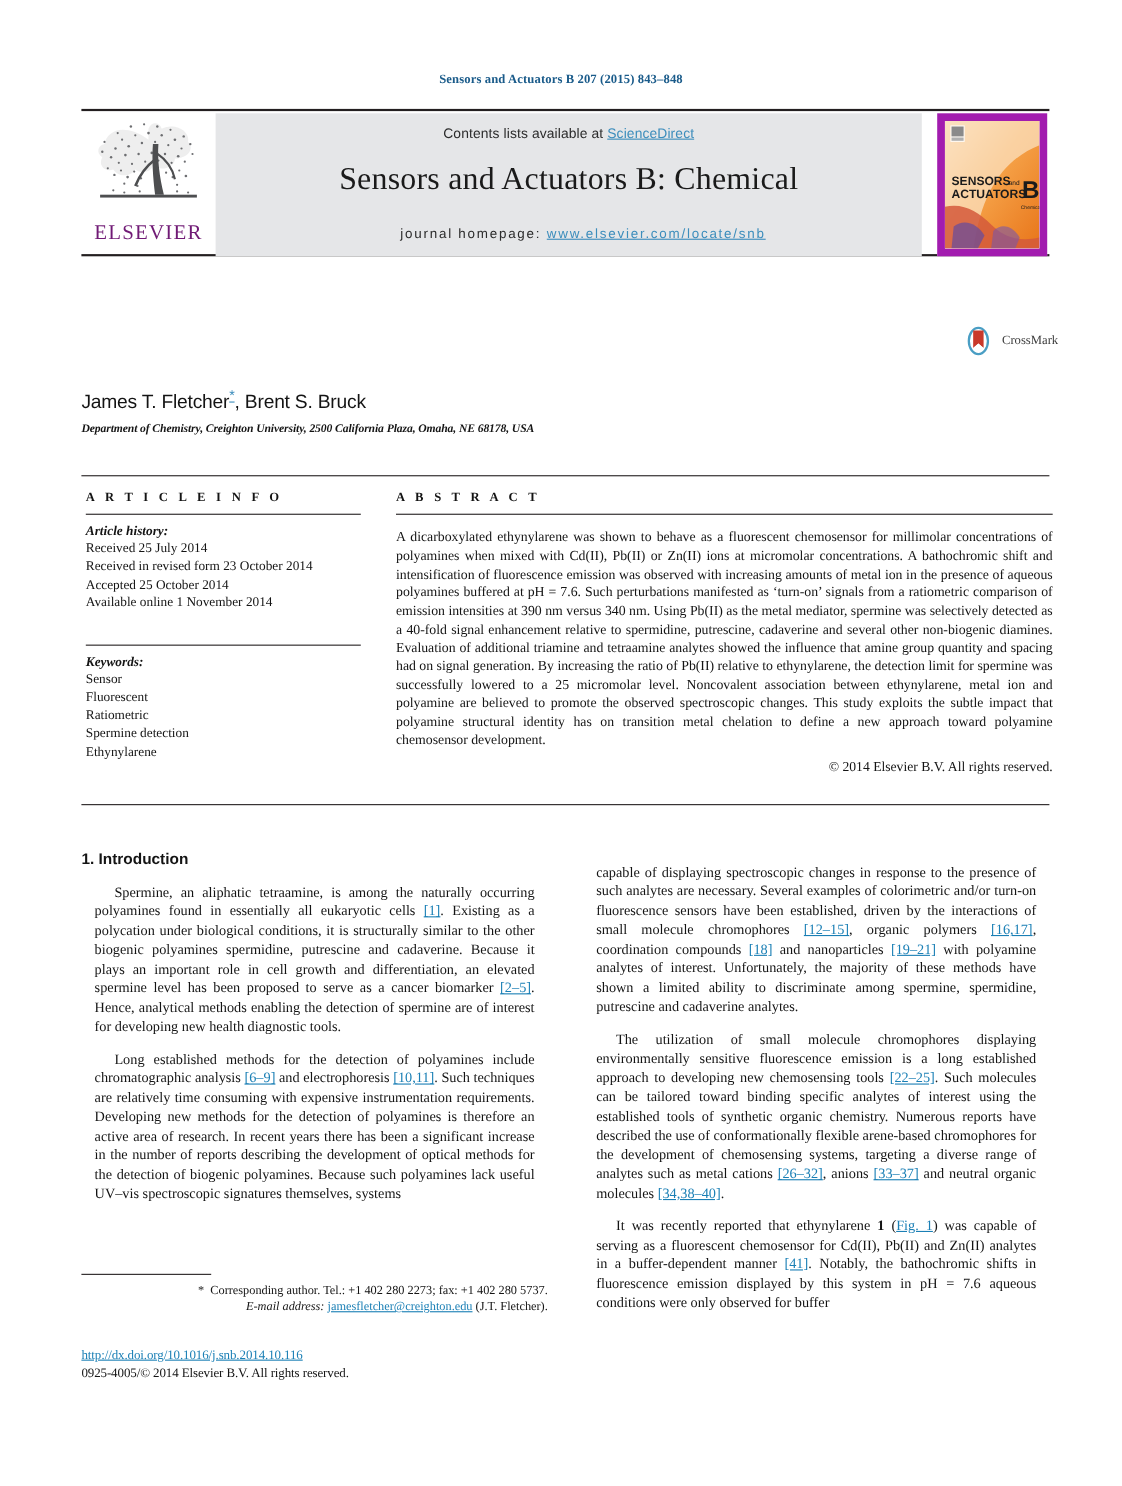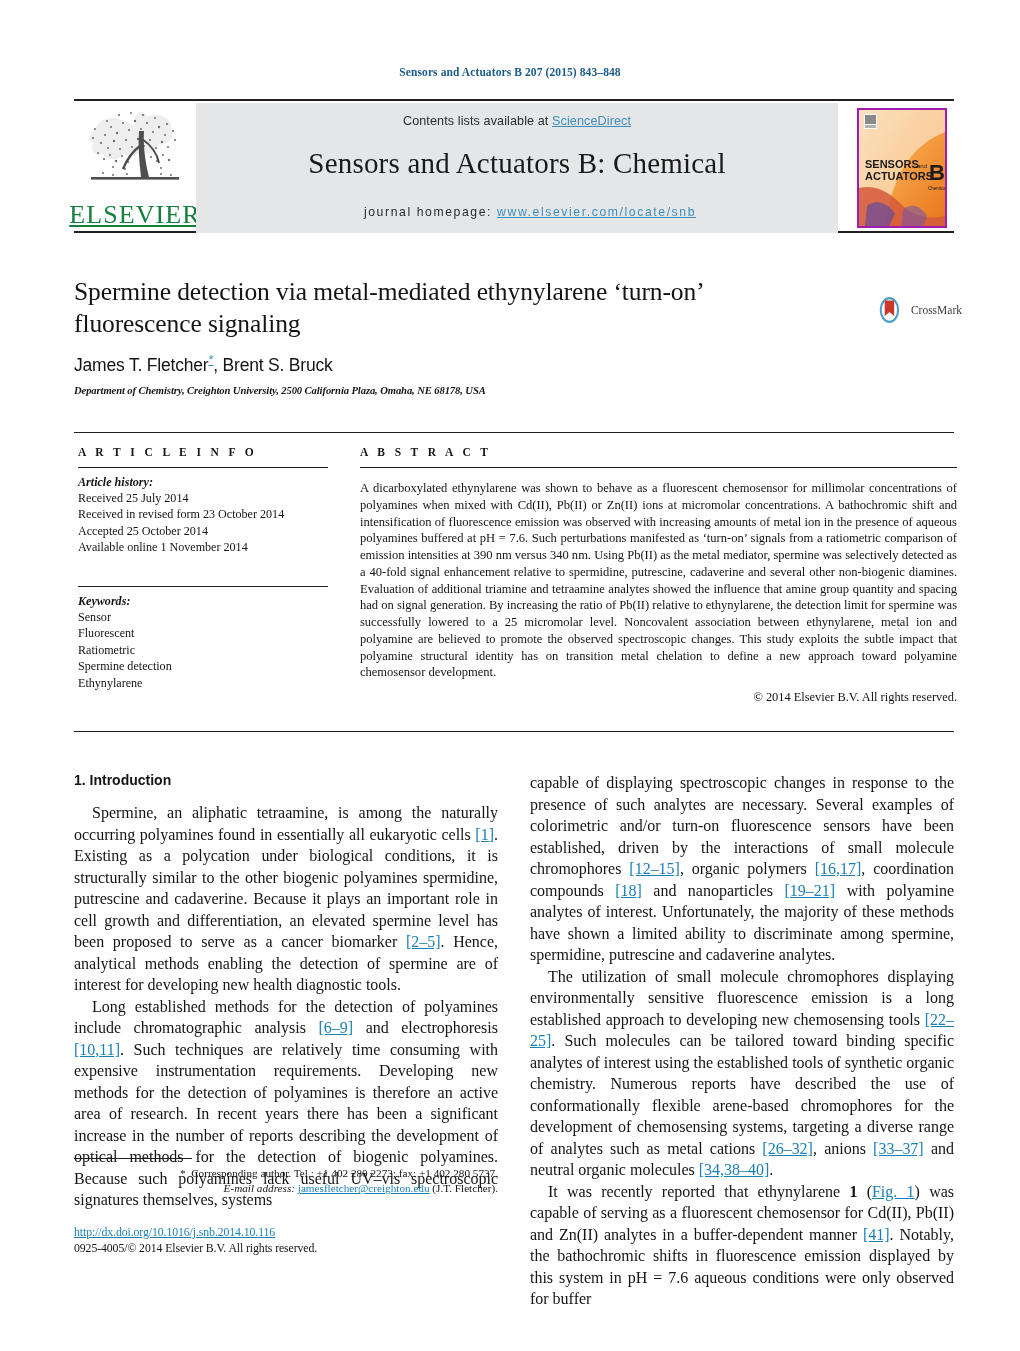--- a/index.html
+++ b/index.html
@@ -59,26 +59,25 @@
     display: flex;
     flex-direction: column;
     align-items: center;
     justify-content: flex-start;
     padding-top: 2px;
     box-sizing: border-box;
   }
   .tree-svg { display: block; }
   .elsevier-word {
     font-family: "Liberation Serif", serif;
-    font-size: 26px;
+    font-size: 19px;
     letter-spacing: 1.1px;
-    color: #15803d;
+    color: #701a75;
     line-height: 1;
     margin-top: 1px;
-    text-decoration: underline;
   }
   .grey-band {
     flex: 1 1 auto;
     background: #e5e6e8;
     display: flex;
     flex-direction: column;
     align-items: center;
     justify-content: flex-start;
     padding-top: 11px;
     box-sizing: border-box;
@@ -110,21 +109,21 @@
     width: 104px;
     flex: 0 0 104px;
     margin-left: 12px;
     position: relative;
     display: flex;
     align-items: center;
     justify-content: center;
   }
   .cover-box {
     width: 86px; height: 116px;
-    border: 2px solid #a21caf;
+    border: 7px solid #a21caf;
     position: relative;
     overflow: hidden;
     background: #ffffff;
   }
   .paper-title {
     position: absolute;
     left: 74px; top: 276px;
     width: 700px;
     font-family: "Liberation Serif", serif;
     font-size: 25.5px;
@@ -241,25 +240,25 @@
   }
   .body-head {
     font-family: "Liberation Sans", sans-serif;
     font-weight: bold;
     font-size: 14px;
     color: #141414;
     margin-bottom: 14px;
   }
   p.body {
     font-family: "Liberation Serif", serif;
-    font-size: 16px;
+    font-size: 13px;
     line-height: 1.345;
     text-align: justify;
     color: #141414;
-    margin: 0;
+    margin: 12px;
     text-indent: 18px;
     letter-spacing: -0.01px;
   }
   p.body.noindent { text-indent: 0; }
   .ref { color: #1a7fb5; }
 
   
   .footnote {
     position: absolute;
     left: 74px; top: 1158px;
@@ -420,21 +419,20 @@
             <text x="6" y="70" font-family="Liberation Sans, sans-serif" font-size="11" font-weight="bold" fill="#1b1b1b">ACTUATORS</text>
             <text x="70" y="70" font-family="Liberation Sans, sans-serif" font-size="22" font-weight="bold" fill="#1b1b1b">B</text>
             <text x="69" y="80" font-family="Liberation Sans, sans-serif" font-size="4.5" fill="#1b1b1b">Chemical</text>
           </svg>
         </div>
       </div>
 
     </div>
   </div>
 
-  <div class="paper-title">Spermine detection via metal-mediated ethynylarene ‘turn-on’ fluorescence signaling</div>
 
   <div class="crossmark">
     <svg width="34" height="34" viewBox="0 0 34 34">
       <ellipse cx="17" cy="17" rx="11" ry="15" fill="#ffffff" stroke="#4a9ec4" stroke-width="2.6"></ellipse>
       <path d="M11 5 L23 5 L23 25 L17 20 L11 25 Z" fill="#c9392b"></path>
       <path d="M17 20 L11 25 L23 25 Z" fill="#ffffff"></path>
     </svg>
     <span class="crossmark-label">CrossMark</span>
   </div>
 

